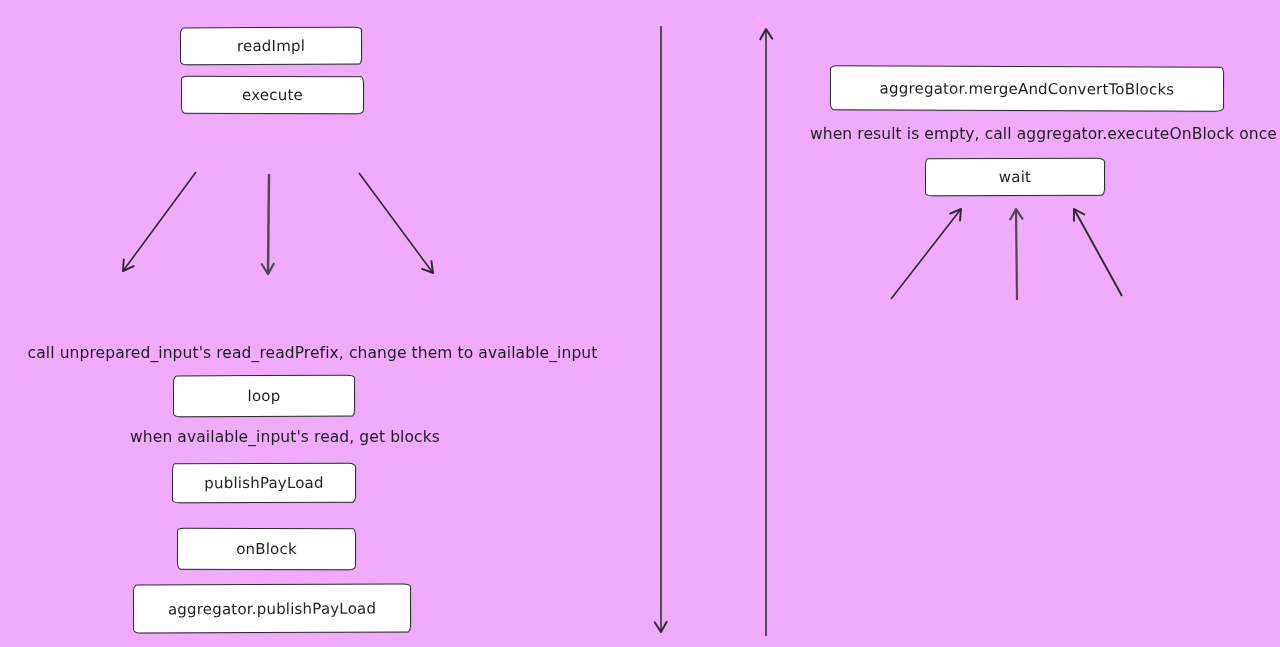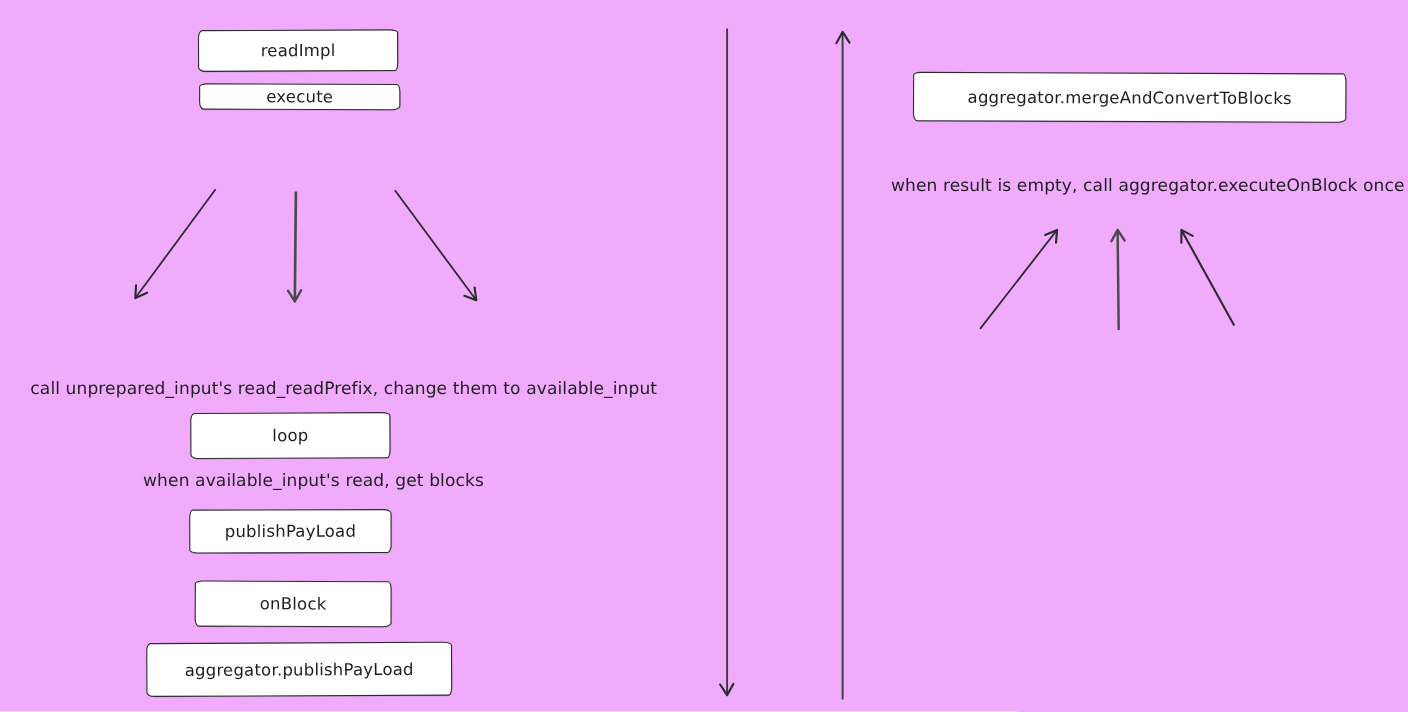--- a/index.html
+++ b/index.html
@@ -72,21 +72,21 @@
 
     <line x1="891" y1="299" x2="961" y2="209" stroke="#2b2b2b" stroke-width="1.6" marker-end="url(#ah)"></line>
     <line x1="1017" y1="300" x2="1016" y2="209" stroke="#4a4a4a" stroke-width="2.2" marker-end="url(#ah-gray)"></line>
     <line x1="1122" y1="296" x2="1074" y2="209" stroke="#2b2b2b" stroke-width="1.9" marker-end="url(#ah)"></line>
   </svg>
 
   <div class="node r1" style="left:180px; top:27px; width:182px; height:38px;">
     <span>readImpl</span>
   </div>
 
-  <div class="node r2" style="left:181px; top:76px; width:183px; height:24px;">
+  <div class="node r2" style="left:181px; top:76px; width:183px; height:38px;">
     <span>execute</span>
   </div>
 
 
 
   <div class="note" style="left:15px; top:344px; width:595px;">call unprepared_input's read_readPrefix, change them to available_input</div>
 
   <div class="node r1" style="left:173px; top:375px; width:182px; height:42px;">
     <span>loop</span>
   </div>
@@ -102,16 +102,19 @@
   </div>
 
   <div class="node r1" style="left:133px; top:584px; width:278px; height:49px;">
     <span>aggregator.publishPayLoad</span>
   </div>
 
   <div class="node r2" style="left:830px; top:66px; width:394px; height:45px;">
     <span>aggregator.mergeAndConvertToBlocks</span>
   </div>
 
-  <div class="note" style="left:810px; top:125px; width:455px;margin-top:35px;">when result is empty, call aggregator.executeOnBlock once</div>
+  <div class="note" style="left:810px; top:125px; width:455px;">when result is empty, call aggregator.executeOnBlock once</div>
 
+  <div class="node r3" style="left:925px; top:158px; width:180px; height:38px;">
+    <span>wait</span>
+  </div>
 
 </div>
 
 </body></html>

